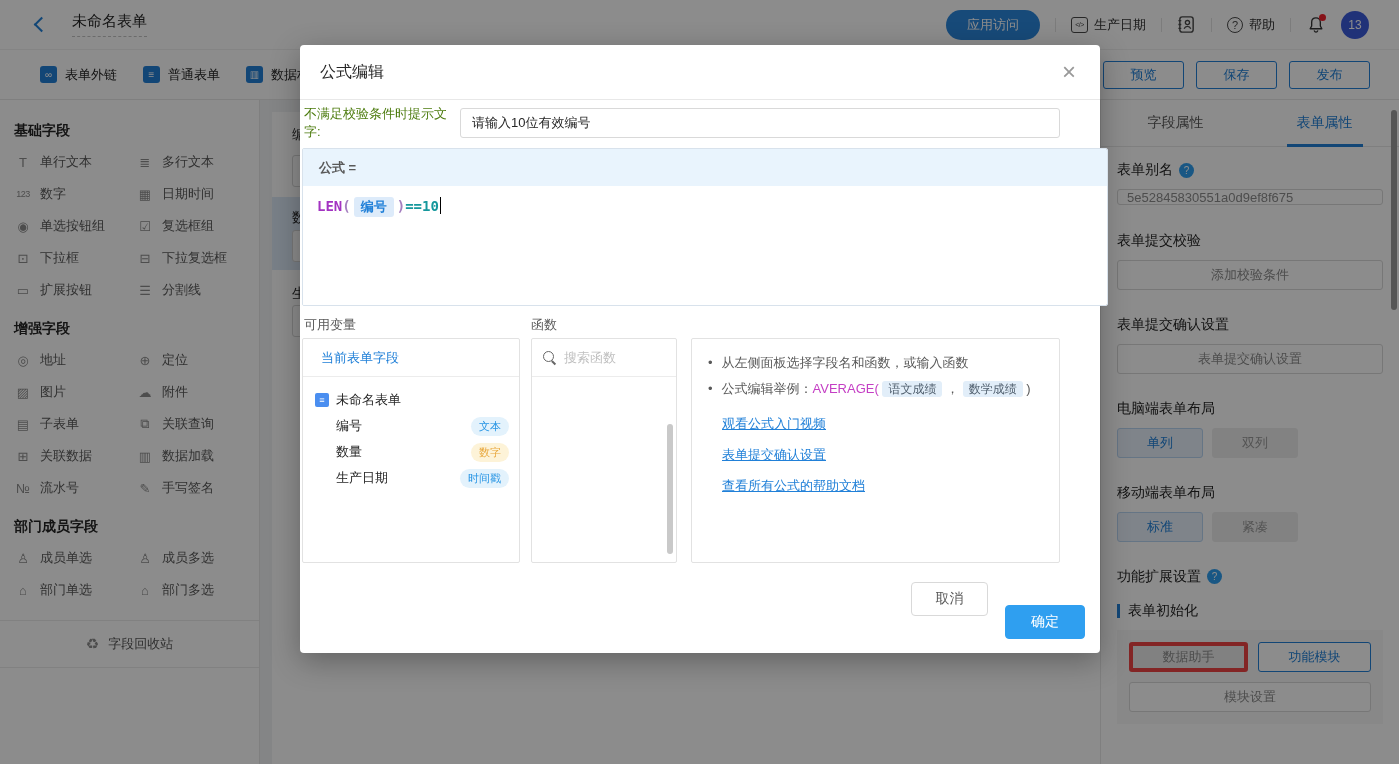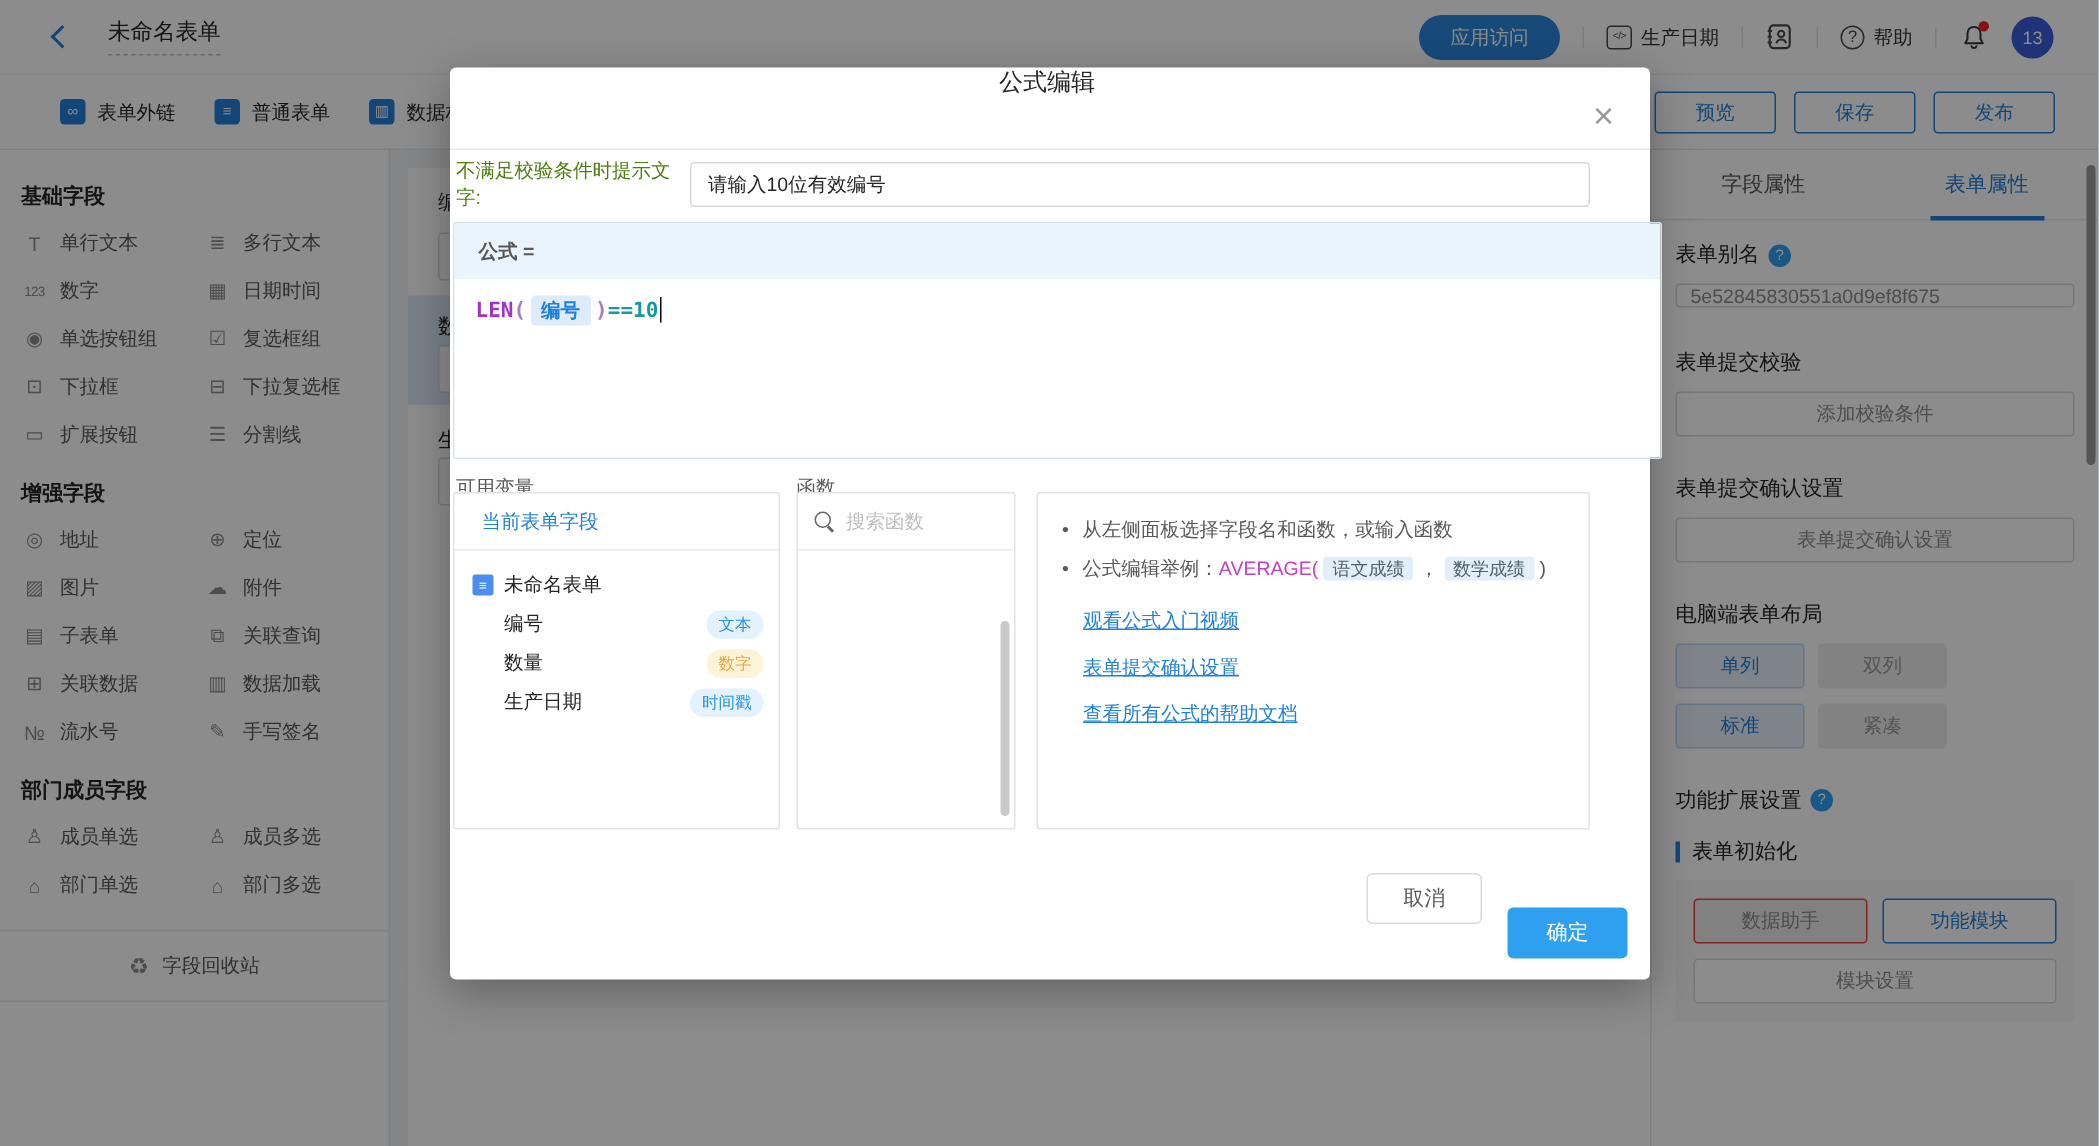--- a/index.html
+++ b/index.html
@@ -61,44 +61,44 @@
   .wide-btn { margin-top:10px; width:100%; height:30px; background:#fff; border:1px solid #d9d9d9; border-radius:3px; color:#8c8c8c; font-size:13px; display:flex; align-items:center; justify-content:center; cursor:pointer; }
   .seg { margin-top:10px; display:flex; gap:9px; }
   .seg-btn { width:86px; height:30px; border-radius:3px; font-size:13px; display:flex; align-items:center; justify-content:center; cursor:pointer; }
   .seg-btn.on { background:#e7f1fc; border:1px solid #b9d6f3; color:#2180d8; }
   .seg-btn.off { background:#ededed; border:1px solid #ededed; color:#999; }
   .bar-title { display:flex; align-items:center; gap:8px; font-size:14px; color:#262626; }
   .bar-title::before { content:""; width:3px; height:14px; background:#2180d8; }
   .init-panel { margin-top:10px; background:#f7f7f7; padding:12px; }
   .init-row { display:flex; gap:10px; }
   .init-btn { flex:1; height:30px; border-radius:3px; font-size:13px; display:flex; align-items:center; justify-content:center; cursor:pointer; }
-  .init-btn.ghost { background:#ececec; border:1px solid #ef4444; color:#8c8c8c; }
+  .init-btn.ghost { background:#ececec; border:4px solid #ef4444; color:#8c8c8c; }
   .init-btn.sel { background:#fff; border:1px solid #2180d8; color:#2180d8; }
   .module-btn { margin-top:10px; height:30px; background:#fff; border:1px solid #d9d9d9; border-radius:3px; color:#8c8c8c; font-size:13px; display:flex; align-items:center; justify-content:center; cursor:pointer; }
   .rsb-scrollbar { position:absolute; top:10px; right:2px; width:6px; height:200px; border-radius:3px; background:#9b9b9b; }
 
   
   .overlay { position:absolute; inset:0; background:rgba(0,0,0,0.45); z-index:10; }
   .modal { position:absolute; left:300px; top:45px; width:800px; height:608px; background:#fff; border-radius:4px; box-shadow:0 8px 30px rgba(0,0,0,0.3); z-index:20; }
-  .m-header { height:55px; border-bottom:1px solid #e8e8e8; display:flex; align-items:center; padding:0 24px 0 20px;flex-direction:column; }
+  .m-header { height:55px; border-bottom:1px solid #e8e8e8; display:flex; align-items:center; padding:0 24px 0 20px; }
   .m-title { font-size:16px; color:#262626; }
   .m-close { margin-left:auto; font-size:24px; color:#999; line-height:1; cursor:pointer; }
   .m-tip-row { position:absolute; top:63px; left:4px; right:40px; height:30px; display:flex; align-items:center; }
   .m-tip-label { font-size:13px; color:#4d7c0f; width:156px; flex:none; }
   .m-tip-input { flex:1; height:30px; border:1px solid #d9d9d9; border-radius:3px; font-size:13px; color:#262626; padding:0 11px; font-family:"Liberation Sans","DejaVu Sans",sans-serif; }
   .m-formula { position:absolute; top:103px; left:2px; width:806px; border:1px solid #d8e2ec; border-radius:2px; overflow:hidden;font-weight:bold; }
   .m-f-head { height:37px; background:#e9f4fd; display:flex; align-items:center; padding:0 16px; font-size:13px; color:#595959; }
   .m-f-body { height:119px; background:#fff; padding:11px 14px; font-family:"DejaVu Sans Mono","Liberation Mono",monospace; font-size:14px; cursor:text; }
   .tk-fn { color:#a333c2; }
   .tk-paren { color:#a57fc0; }
   .tk-op { color:#16989d; }
   .f-chip { display:inline-block; background:#ddebfa; color:#2180d8; border-radius:3px; padding:1px 7px; margin:0 3px; font-size:13px; font-family:"Liberation Sans","DejaVu Sans",sans-serif; }
   .caret { display:inline-block; width:1.5px; height:17px; background:#000; vertical-align:text-bottom; margin-left:1px; }
   .panel-label { position:absolute; top:271px; font-size:13px; color:#595959; }
-  .m-box { position:absolute; top:283px; height:225px; background:#fff; border:1px solid #e2e2e2; border-radius:2px; }
+  .m-box { position:absolute; top:293px; height:225px; background:#fff; border:1px solid #e2e2e2; border-radius:2px; }
   .box-vars { left:2px; width:218px; }
   .box-fns  { left:231px; width:146px; }
   .box-help { left:391px; width:369px; }
   .vars-head { height:38px; border-bottom:1px solid #ececec; display:flex; align-items:center; padding-left:18px; font-size:13px; color:#2180d8; cursor:pointer; }
   .vars-tree { padding:10px 10px 0 12px; }
   .tree-root { display:flex; align-items:center; gap:7px; height:26px; font-size:13px; color:#262626; cursor:pointer; }
   .doc-ico { width:14px; height:14px; background:#4a8ef0; border-radius:2px; color:#fff; font-size:9px; line-height:14px; text-align:center; }
   .tree-field { display:flex; align-items:center; height:26px; padding-left:21px; font-size:13px; color:#262626; cursor:pointer; }
   .badge { margin-left:auto; font-size:11px; padding:2px 8px; border-radius:10px; }
   .badge.blue { background:#e3f2fc; color:#2795e4; }
@@ -332,20 +332,21 @@
 
     <div class="rtitle mt26">表单提交确认设置</div>
     <div class="wide-btn">表单提交确认设置</div>
 
     <div class="rtitle mt26">电脑端表单布局</div>
     <div class="seg">
       <span class="seg-btn on">单列</span>
       <span class="seg-btn off">双列</span>
     </div>
 
+    <div class="rtitle mt26">移动端表单布局</div>
     <div class="seg">
       <span class="seg-btn on">标准</span>
       <span class="seg-btn off">紧凑</span>
     </div>
 
     <div class="rtitle mt26">
       <span>功能扩展设置</span>
       <span class="q-badge">?</span>
     </div>
 

